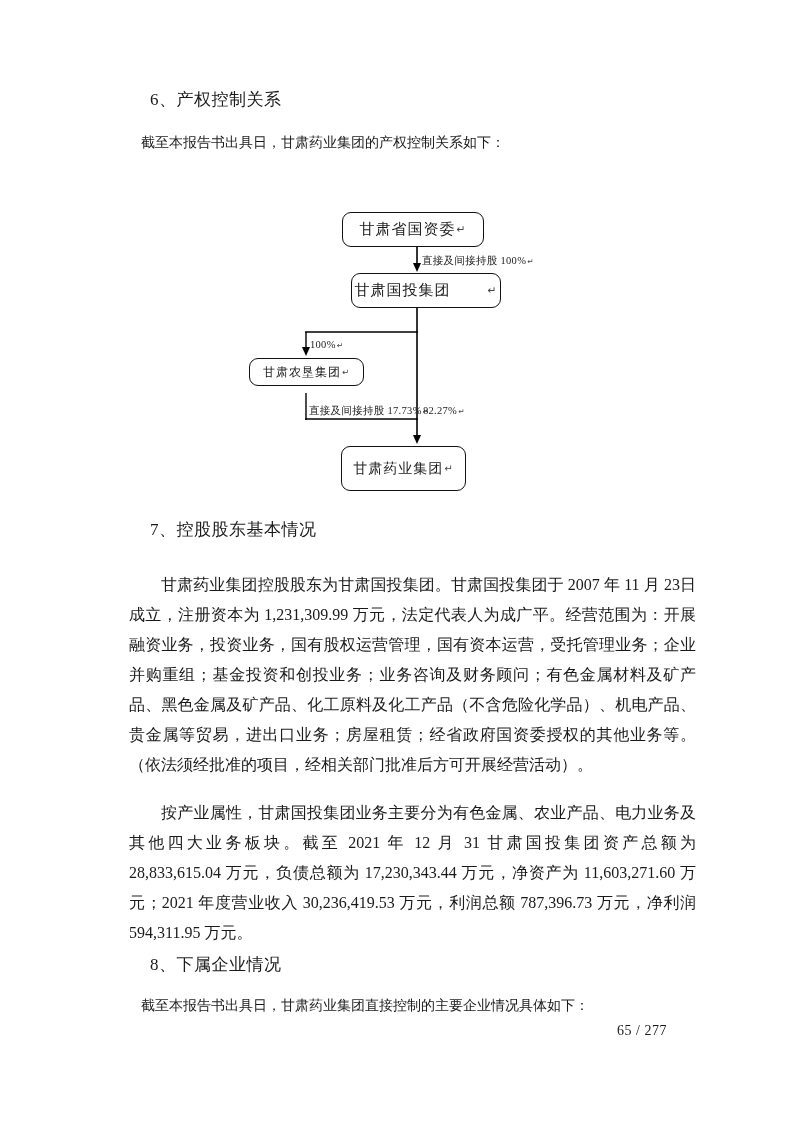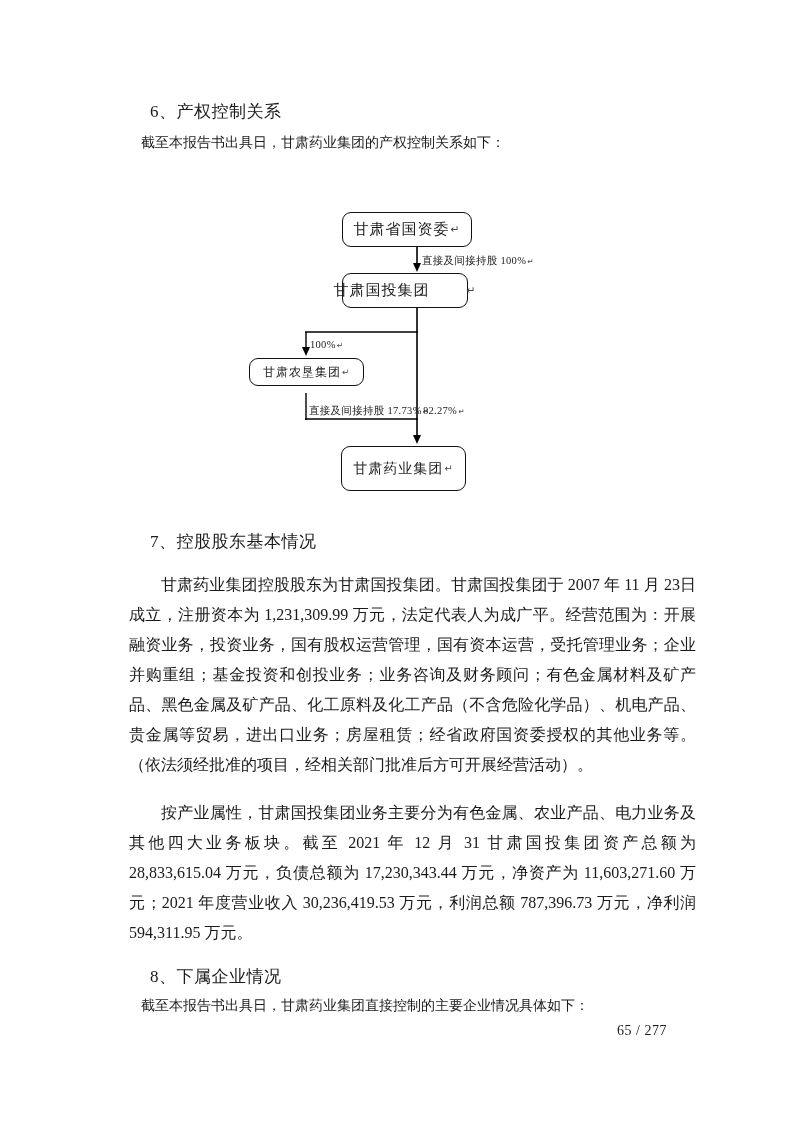--- a/index.html
+++ b/index.html
@@ -16,21 +16,20 @@
   .abs { position: absolute; }
   .heading {
     left: 113px;
     width: 567px;
     padding-left: 37px;
     box-sizing: border-box;
     font-size: 17px;
     line-height: 20px;
     letter-spacing: 0.5px;
     white-space: nowrap;
-    margin-top: 12px;
   }
   .body-par {
     left: 113px;
     width: 567px;
     font-size: 16px;
     line-height: 30px;
     text-align: justify;
     text-justify: inter-ideograph;
     text-indent: 2em;
     margin: 16px;
@@ -105,26 +104,26 @@
       <polygon points="304,239 300,230 308,230" fill="#000"></polygon>
 
       <line x1="192" y1="127" x2="305" y2="127" stroke="#000" stroke-width="1.4"></line>
       <line x1="193" y1="127" x2="193" y2="144" stroke="#000" stroke-width="1.4"></line>
       <polygon points="193,151 189,142 197,142" fill="#000"></polygon>
 
       <line x1="193" y1="188" x2="193" y2="215" stroke="#000" stroke-width="1.4"></line>
       <line x1="192" y1="214" x2="305" y2="214" stroke="#000" stroke-width="1.4"></line>
     </svg>
 
-    <div class="node" style="left:229px; top:7px;   width:130px; height:35px;">
+    <div class="node" style="left:229px; top:7px;   width:142px; height:35px;">
       <span>甘肃省国资委</span>
         <span class="crlf">↵</span>
     </div>
 
-    <div class="node" style="left:229px; top:68px;  width:126px; height:35px;gap:36px;">
+    <div class="node" style="left:238px; top:68px;  width:150px; height:35px;gap:36px;">
       <span>甘肃国投集团</span>
         <span class="crlf">↵</span>
     </div>
 
     <div class="node" style="left:136px; top:153px; width:115px; height:28px; font-size:12px;">
       <span>甘肃农垦集团</span>
         <span class="crlf">↵</span>
     </div>
 
     <div class="node" style="left:228px; top:241px; width:125px; height:45px; font-size:14px;">

